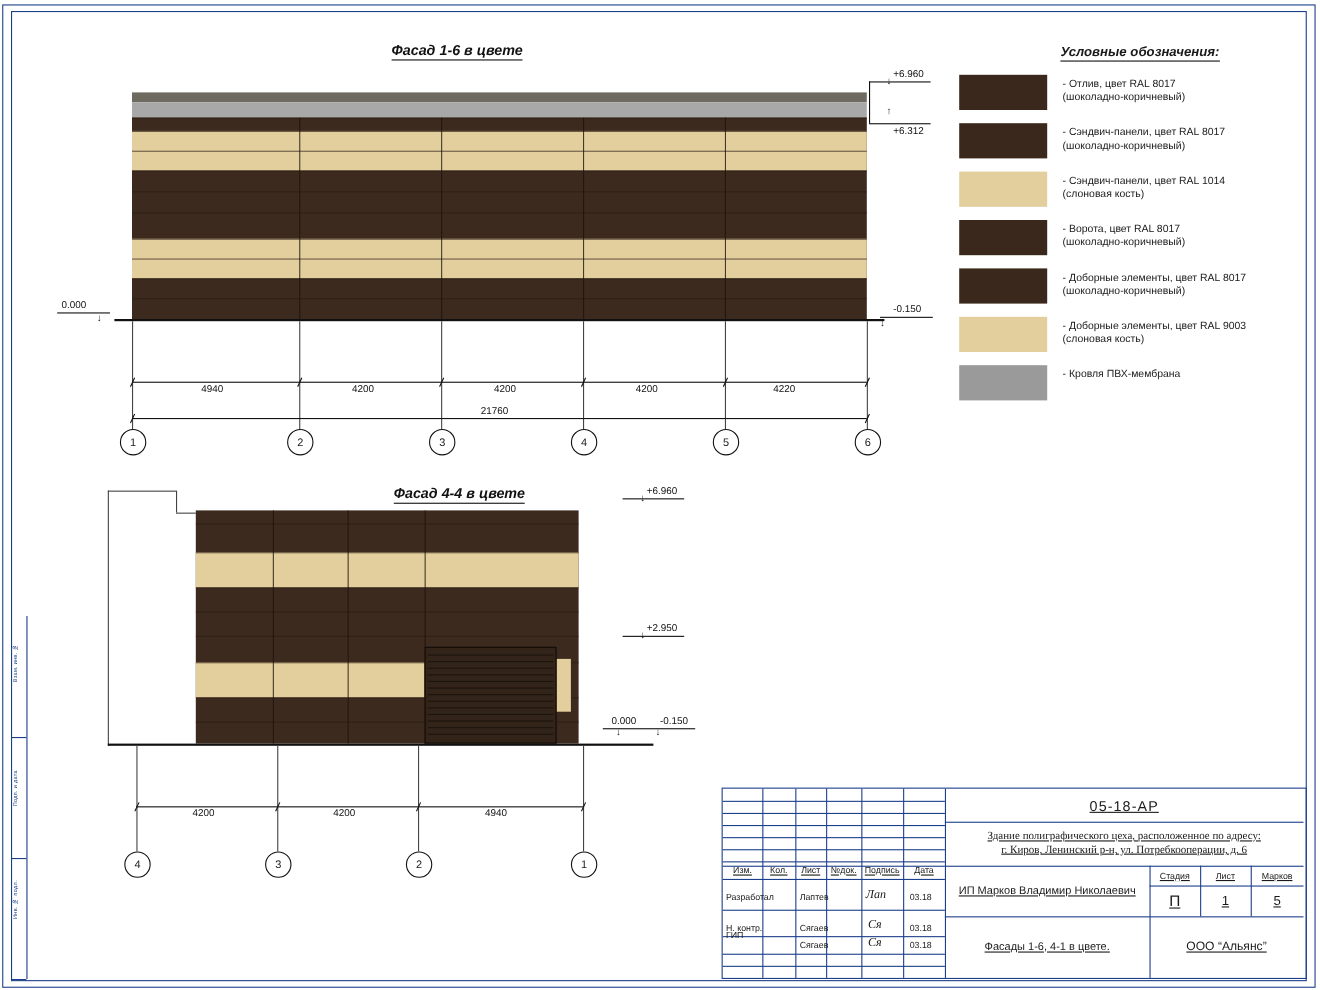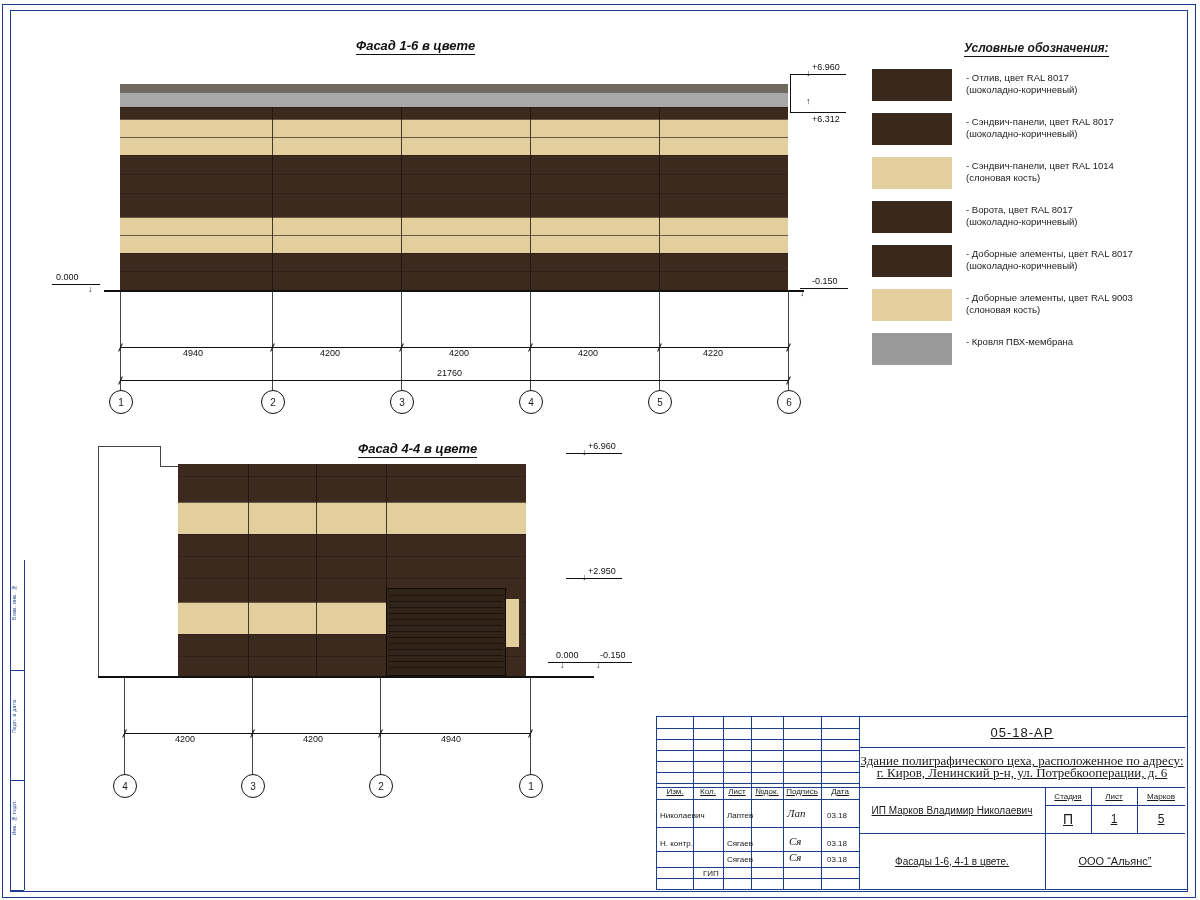--- a/index.html
+++ b/index.html
@@ -286,43 +286,43 @@
 
     <div class="bt" style="left:0;top:70px;width:202px;height:0;"></div>
     <div class="cellc" style="left:0;top:66px;width:36px;height:16px;">Изм.</div>
     <div class="cellc" style="left:36px;top:66px;width:30px;height:16px;">Кол.</div>
     <div class="cellc" style="left:66px;top:66px;width:28px;height:16px;">Лист</div>
     <div class="cellc" style="left:94px;top:66px;width:32px;height:16px;">№док.</div>
     <div class="cellc" style="left:126px;top:66px;width:38px;height:16px;">Подпись</div>
     <div class="cellc" style="left:164px;top:66px;width:38px;height:16px;">Дата</div>
     <div class="bt" style="left:0;top:82px;width:202px;height:0;"></div>
 
-    <div style="left:3px;top:94px;width:40px;height:12px;">Николаевич</div>
+    <div style="left:3px;top:94px;width:40px;height:12px;">Разработал</div>
     <div style="left:70px;top:94px;width:60px;height:12px;">Лаптев</div>
     <div class="sig" style="left:130px;top:90px;">Лап</div>
     <div style="left:170px;top:94px;">03.18</div>
     <div class="bt" style="left:0;top:110px;width:202px;height:0;"></div>
 
     <div style="left:3px;top:122px;">Н. контр.</div>
     <div style="left:70px;top:122px;">Сягаев</div>
     <div class="sig" style="left:132px;top:118px;">Ся</div>
     <div style="left:170px;top:122px;">03.18</div>
     <div class="bt" style="left:0;top:134px;width:202px;height:0;"></div>
 
-    <div style="left:3px;top:152px;margin-left:43px;">ГИП</div>
+    <div style="left:3px;top:129px;">ГИП</div>
     <div style="left:70px;top:138px;">Сягаев</div>
     <div class="sig" style="left:132px;top:134px;">Ся</div>
     <div style="left:170px;top:138px;">03.18</div>
     <div class="bt" style="left:0;top:150px;width:202px;height:0;"></div>
     <div class="bt" style="left:0;top:161px;width:202px;height:0;"></div>
 
     <div class="cellc stampnum" style="left:202px;top:0;width:326px;height:30px;">05-18-АР</div>
     <div class="bt" style="left:202px;top:30px;width:326px;height:0;"></div>
 
-    <div class="cellc" style="left:202px;top:30px;width:326px;height:40px;font-size:13px;line-height:12px;white-space:pre-line;font-family:'Liberation Serif',serif;">Здание полиграфического цеха, расположенное по адресу:
+    <div class="cellc" style="left:202px;top:30px;width:326px;height:40px;font-size:10px;line-height:12px;white-space:pre-line;font-family:'Liberation Serif',serif;">Здание полиграфического цеха, расположенное по адресу:
 г. Киров,  Ленинский р-н, ул. Потребкооперации, д. 6</div>
     <div class="bt" style="left:202px;top:70px;width:326px;height:0;"></div>
 
     <div class="cellc" style="left:202px;top:70px;width:186px;height:46px;font-size:10px;">ИП Марков Владимир Николаевич</div>
     <div class="bl" style="left:388px;top:70px;width:0;height:102px;"></div>
 
     <div class="cellc" style="left:388px;top:70px;width:46px;height:18px;">Стадия</div>
     <div class="cellc" style="left:434px;top:70px;width:46px;height:18px;">Лист</div>
     <div class="cellc" style="left:480px;top:70px;width:48px;height:18px;">Марков</div>
     <div class="bt" style="left:388px;top:88px;width:140px;height:0;"></div>

